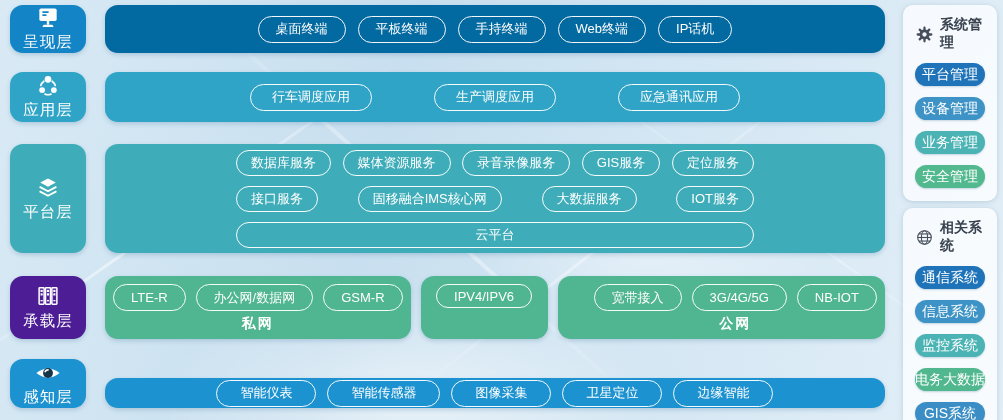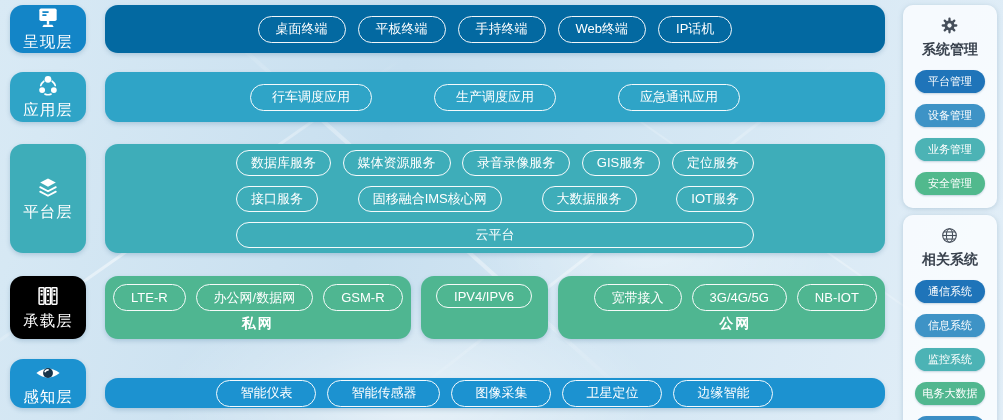--- a/index.html
+++ b/index.html
@@ -36,22 +36,22 @@
   .pt-row.full .pill{width:100%;}
   .bearer-area{flex:1;display:flex;gap:10px;}
   .bearer-box{border-radius:13px;display:flex;flex-direction:column;align-items:center;padding:8px 8px 5px;box-sizing:border-box;box-shadow:0 2px 4px rgba(60,110,150,.25);}
   .bearer-box:nth-child(1){flex:2.45;}
   .bearer-box:nth-child(2){flex:0 0 127px;}
   .bearer-box:nth-child(3){flex:2.3;}
   .pill-row{display:flex;gap:10px;justify-content:center;}
   .group-label{color:#fff;font-weight:bold;font-size:14px;margin-top:4px;letter-spacing:2px;}
   .sidebar{width:134px;margin-left:18px;display:flex;flex-direction:column;gap:7px;padding-bottom:6px;box-sizing:border-box;}
   .panel{background:rgba(250,253,255,.85);border-radius:10px;box-shadow:0 1px 5px rgba(110,145,170,.35);padding:11px 12px 13px;display:flex;flex-direction:column;}
-  .panel-title{display:flex;align-items:center;justify-content:center;gap:6px;color:#39424e;font-weight:bold;font-size:14px;flex-direction:column;}
-  .side-pill{height:23px;border-radius:12px;color:#fff;font-size:11px;display:flex;align-items:center;justify-content:center;margin-top:11px;box-shadow:0 1px 2px rgba(80,120,150,.3);}
+  .panel-title{display:flex;align-items:center;justify-content:center;gap:6px;color:#39424e;font-weight:bold;font-size:14px;}
+  .side-pill{height:23px;border-radius:12px;color:#fff;font-size:14px;display:flex;align-items:center;justify-content:center;margin-top:11px;box-shadow:0 1px 2px rgba(80,120,150,.3);}
 </style>
 </head>
 <body>
 
 <div class="streak" style="width:3px;height:560px;left:170px;top:-60px;transform:rotate(55deg);"></div>
 <div class="streak" style="width:4px;height:560px;left:420px;top:-70px;transform:rotate(-48deg);opacity:.8;"></div>
 <div class="streak" style="width:3px;height:560px;left:620px;top:-50px;transform:rotate(52deg);opacity:.7;"></div>
 <div class="streak" style="width:2px;height:560px;left:780px;top:-60px;transform:rotate(-55deg);opacity:.6;"></div>
 <div class="glow" style="width:500px;height:220px;left:160px;bottom:-90px;"></div>
 <div class="glow" style="width:360px;height:200px;left:470px;top:150px;opacity:.7;"></div>
@@ -133,21 +133,21 @@
               <div class="pill">大数据服务</div>
               <div class="pill">IOT服务</div>
             </div>
             <div class="pt-row full">
               <div class="pill">云平台</div>
             </div>
           </div>
         </div>
       </div>
       <div class="layer-row lr-3">
-        <div class="layer-label" style="background: #000000; --c: #4fb691;">
+        <div class="layer-label" style="background: #4c1d95; --c: #4fb691;">
           <span class="licon">
             <svg viewBox="0 0 24 24" width="26" height="26">
               <g fill="none" stroke="#fff" stroke-width="1.4">
                 <rect x="3.8" y="3.4" width="4.6" height="15.2" rx="0.6"></rect>
                 <rect x="9.7" y="3.4" width="4.6" height="15.2" rx="0.6"></rect>
                 <rect x="15.6" y="3.4" width="4.6" height="15.2" rx="0.6"></rect>
               </g>
               <g fill="#fff">
                 <rect x="5.1" y="5.4" width="2" height="2"></rect>
                 <rect x="5.1" y="8.6" width="2" height="2"></rect>

